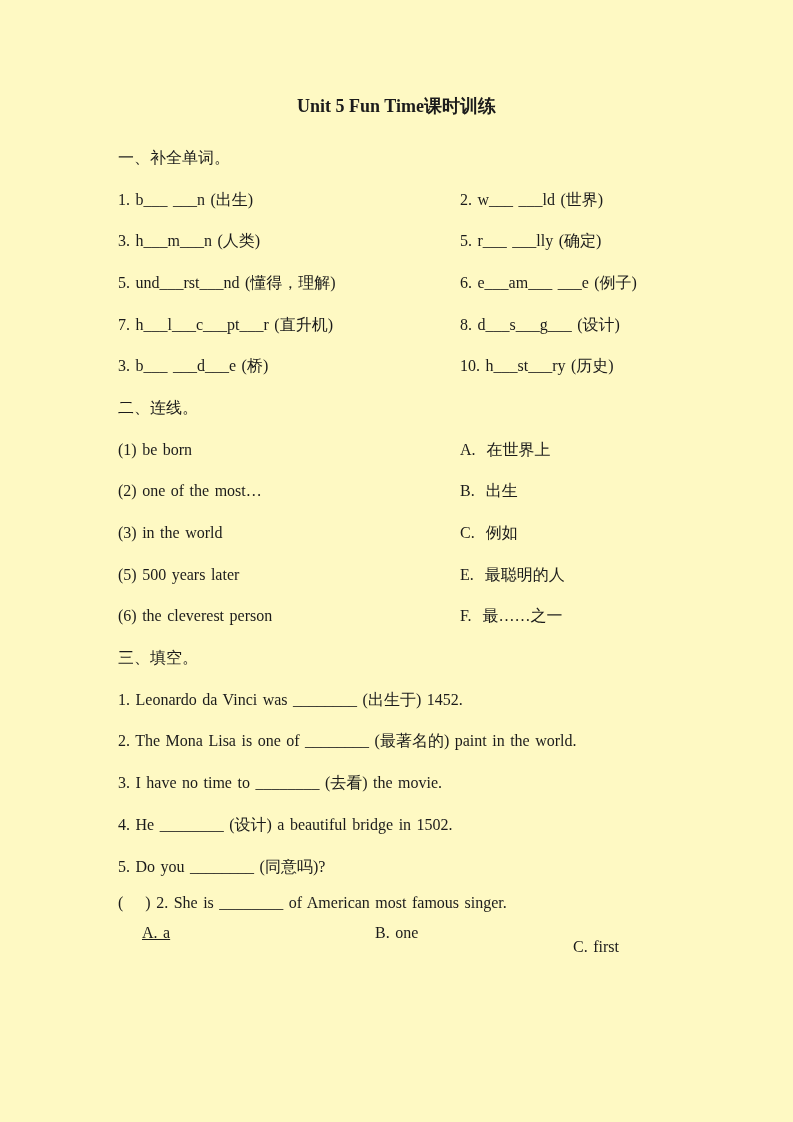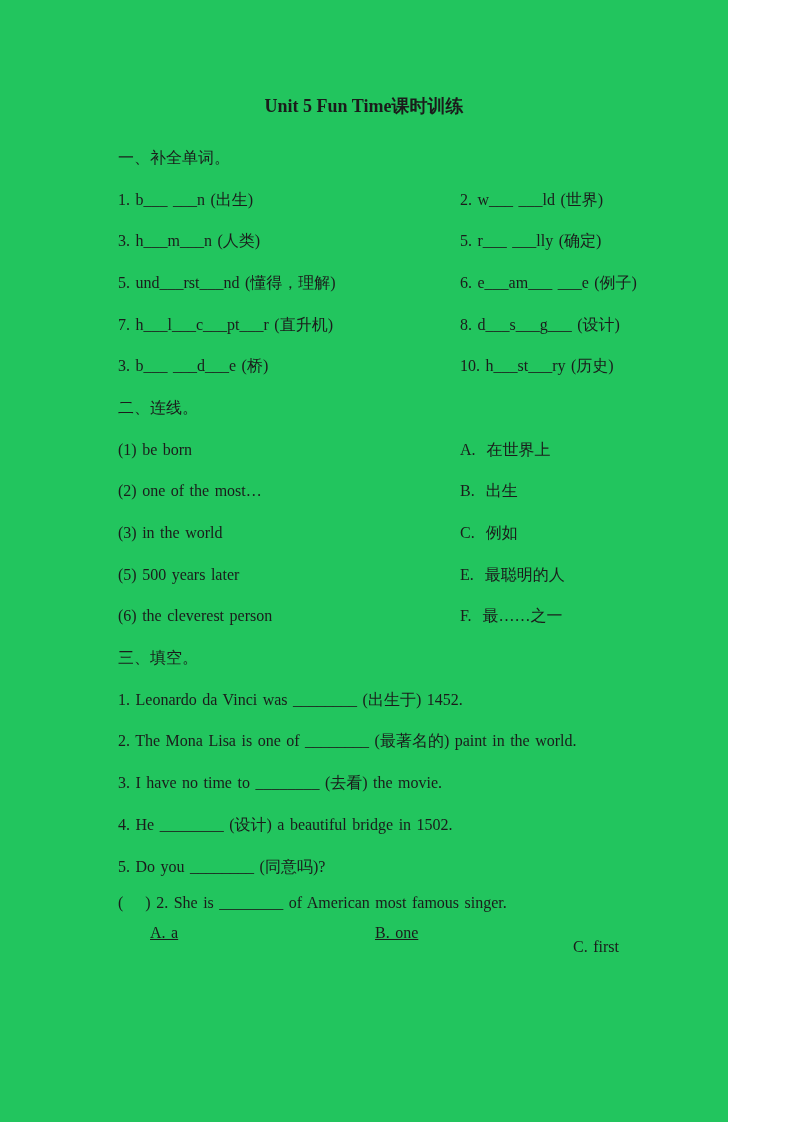--- a/index.html
+++ b/index.html
@@ -1,36 +1,36 @@
 <!DOCTYPE html>
 <html><head>
 <meta charset="utf-8">
 <style>
   html,body{margin:0;padding:0;background:#ffffff;}
   .page{
-    width:728px;height:1122px;background:#22c55e;position:relative;overflow:hidden;
+    width:793px;height:1122px;background:#fef9c3;position:relative;overflow:hidden;
     font-family:"Liberation Serif","DejaVu Serif",serif;color:#1b1b1b;
   }
   .title{
     margin:94px 0 0 0;text-align:center;font-size:18px;font-weight:bold;
     line-height:24px;white-space:pre-wrap;
   }
   .content{margin:19px 0 0 118px;width:645px;}
   .row{
     height:41.7px;position:relative;display:flex;align-items:center;
     font-size:16px;line-height:20px;white-space:pre-wrap;word-spacing:1.5px;
   }
   .cell-left{white-space:pre-wrap;}
   .cell-right{position:absolute;left:342px;white-space:pre-wrap;}
   .heading-row{font-size:16px;}
   .q-row{height:32px;}
   .options-row{height:28px;}
   .opt{position:absolute;white-space:pre-wrap;}
-  .opt-a{left:32px;text-decoration:underline;}
-  .opt-b{left:257px;text-decoration:underline;}
+  .opt-a{left:24px;text-decoration:underline;}
+  .opt-b{left:257px;}
   .opt-c{left:455px;margin-top:28px;}
 </style>
 </head>
 <body>
 
 <div class="page">
 
   <div class="title">Unit 5 Fun Time课时训练</div>
 
   <div class="content">

